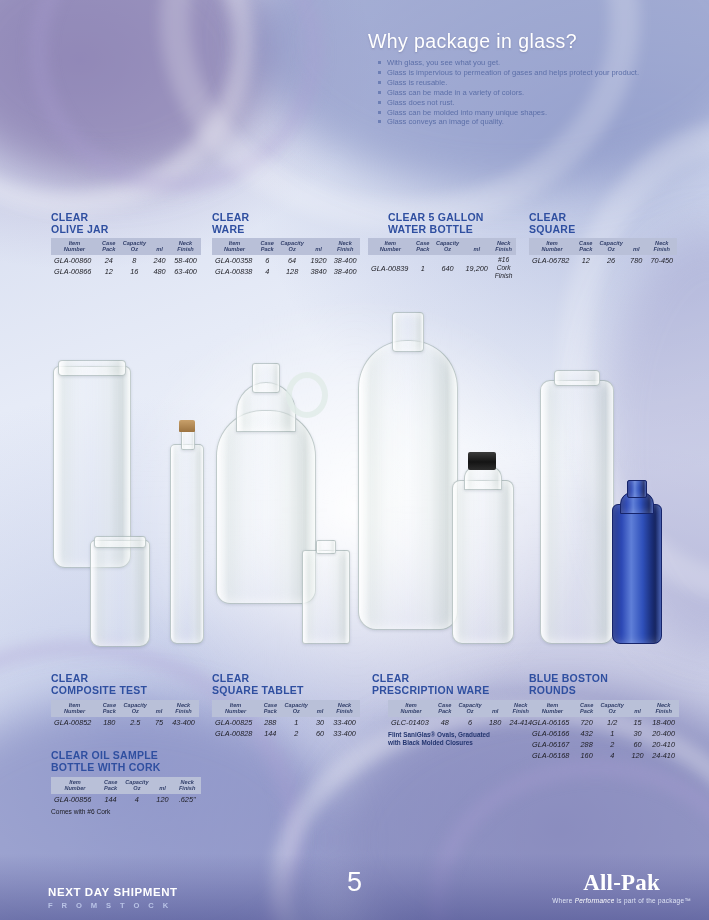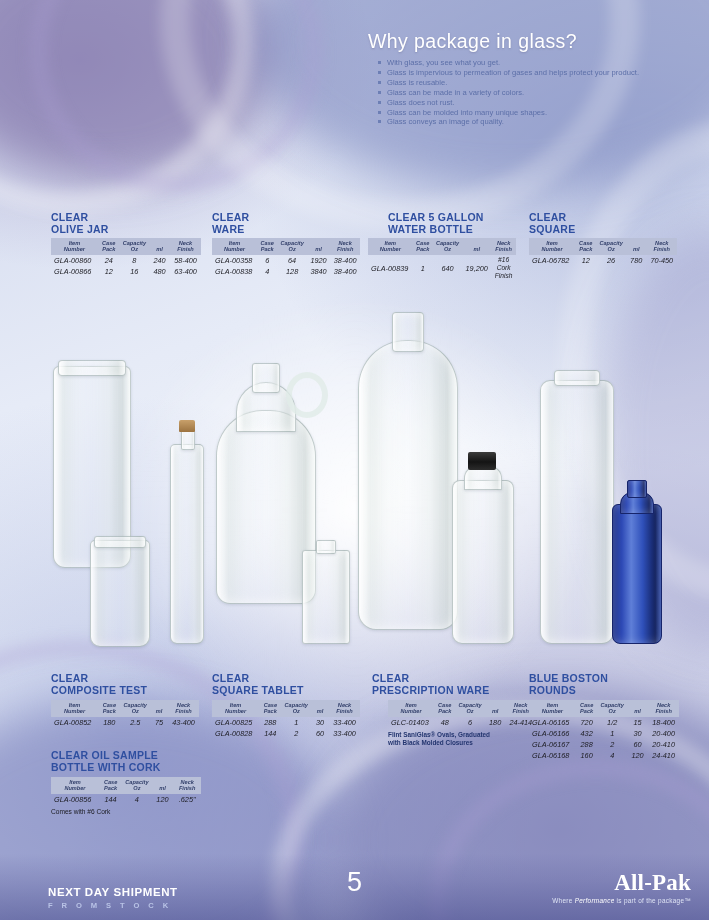--- a/index.html
+++ b/index.html
@@ -151,21 +151,21 @@
   }
   #from-stock {
     position:absolute; left:48px; bottom:10px;
     color:#b9c3e6; font-weight:bold; font-size:7.6px; letter-spacing:3.4px;
   }
   #page-number {
     position:absolute; left:0; right:0; bottom:22px;
     text-align:center; color:#ffffff; font-size:27px; font-weight:300;
   }
   #logo {
-    position:absolute; right:18px; bottom:16px; text-align:right;
+    position:absolute; right:18px; bottom:16px; text-align:center;
   }
   #logo .mark {
     font-size:23px; font-weight:bold; color:#ffffff; letter-spacing:.2px;
     font-family:"Liberation Serif", serif;
   }
   #logo .tag { font-size:6.4px; color:#dfe4f5; letter-spacing:.3px; margin-top:1px;}
   #logo .tag i { color:#ffffff; }
 </style>
 </head>
 <body>

